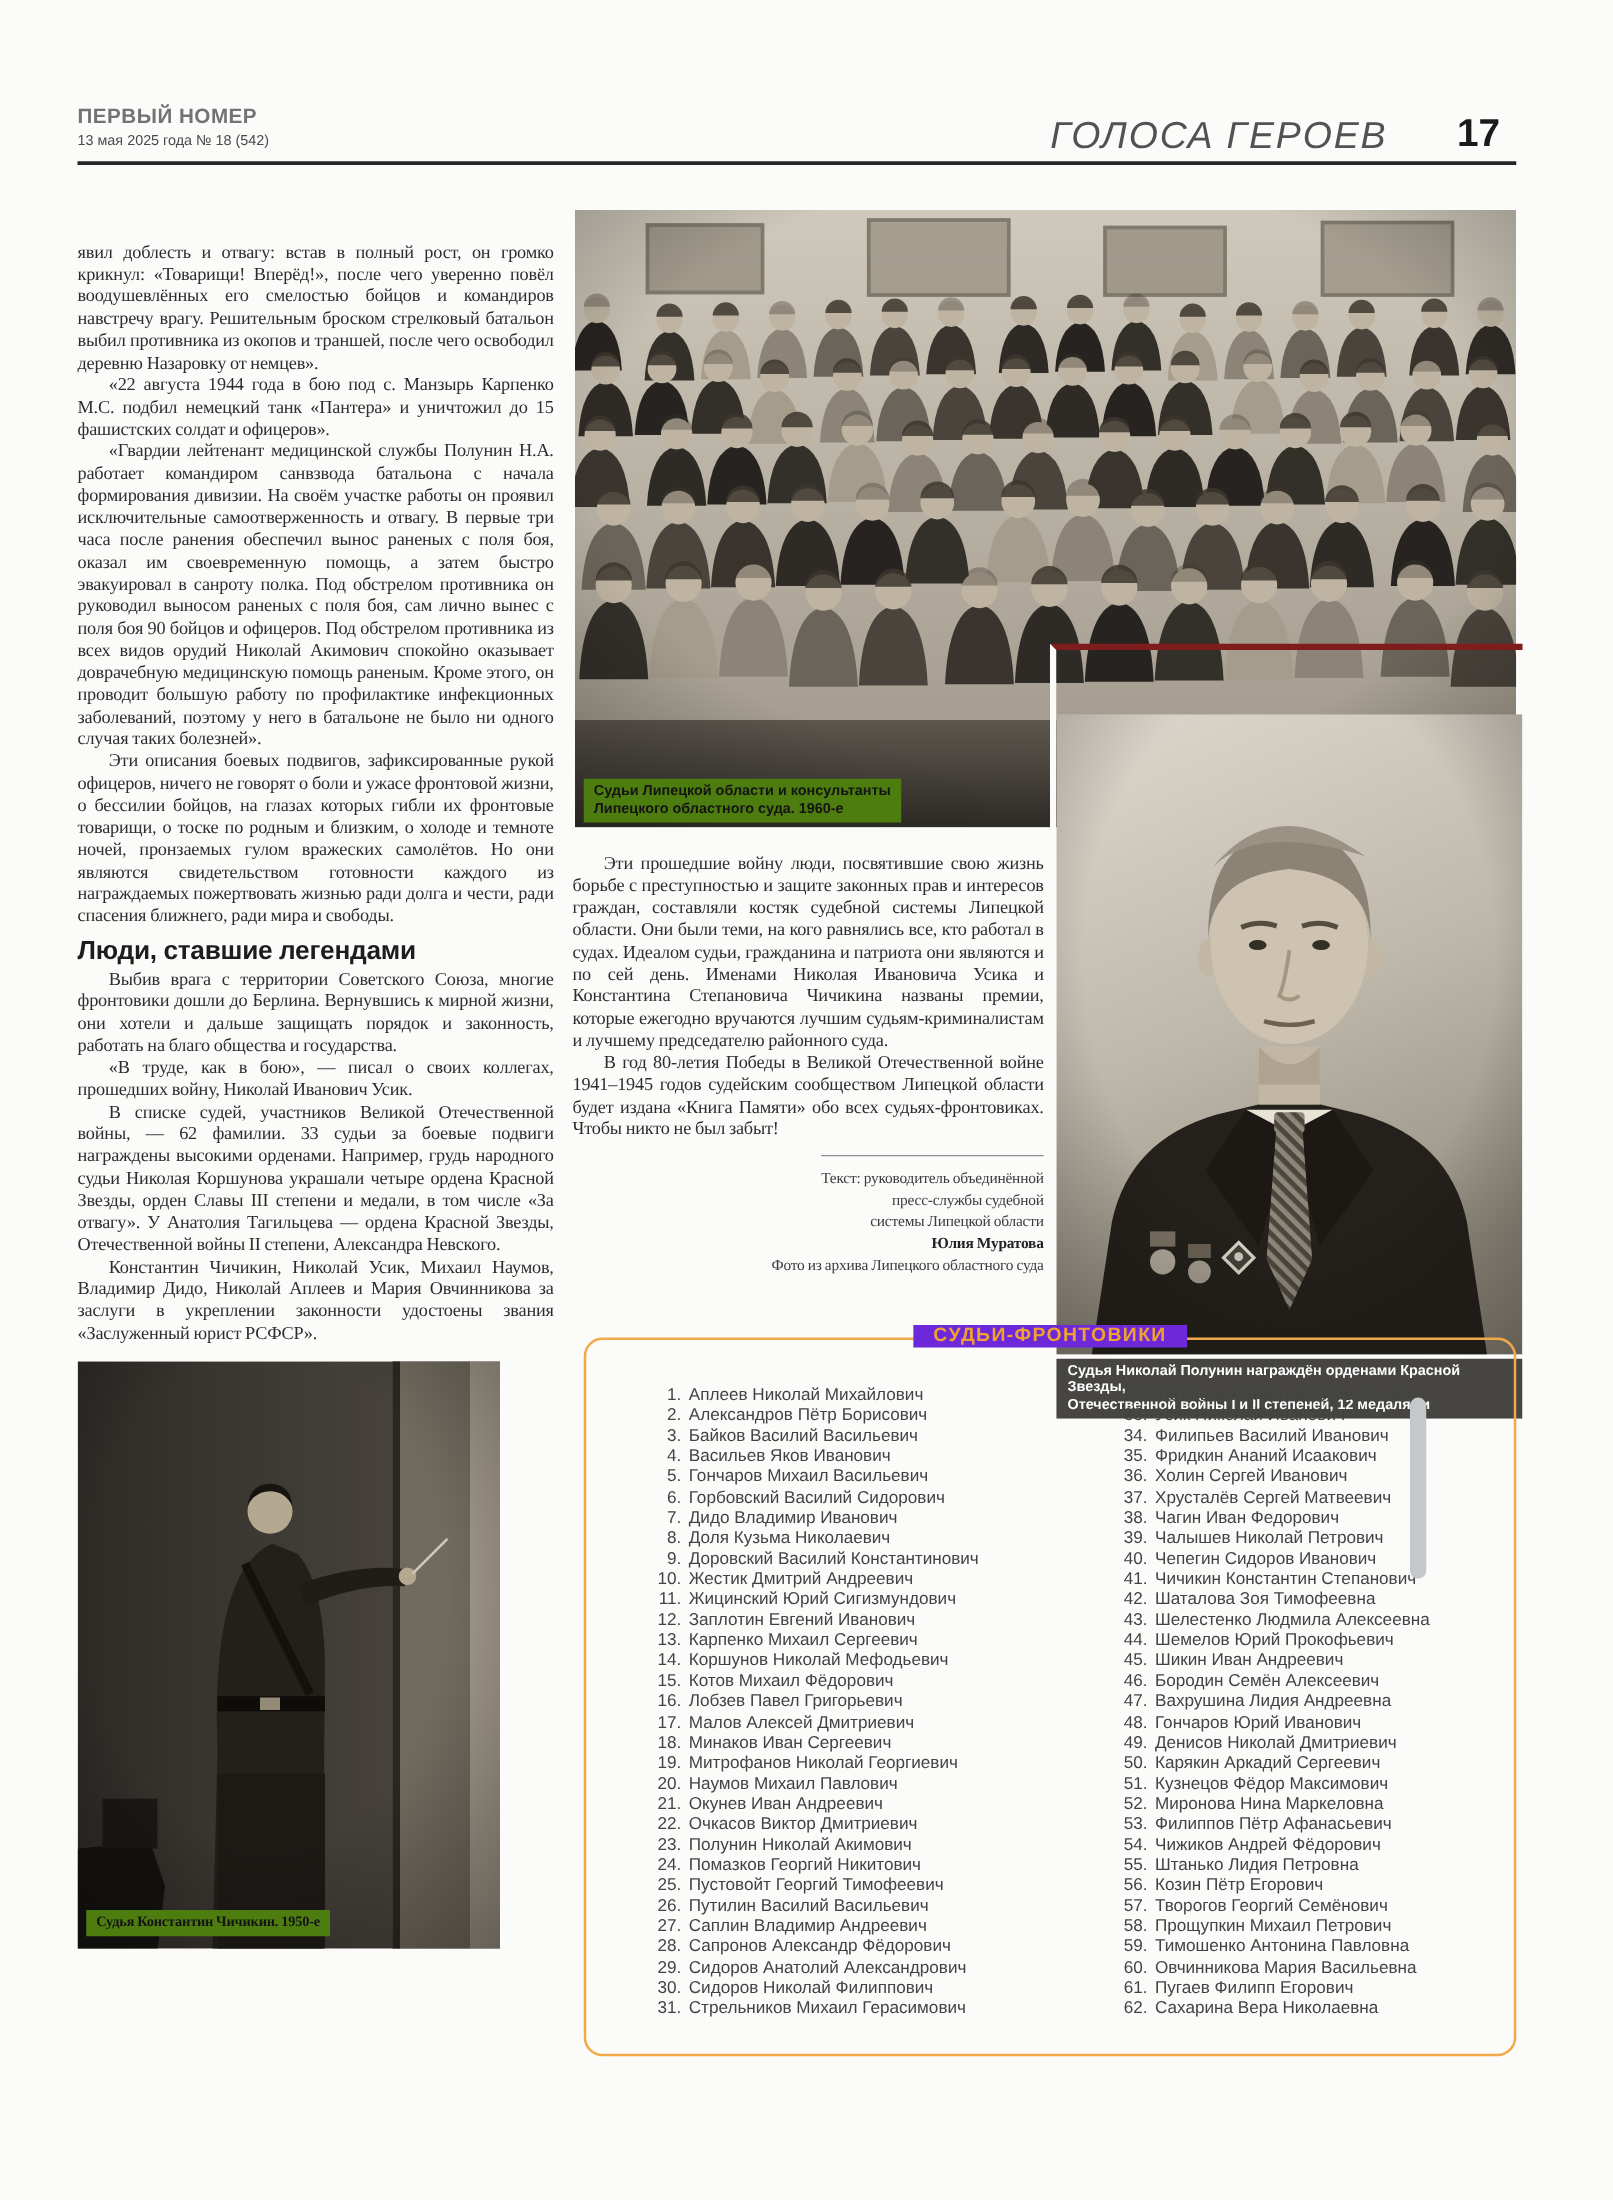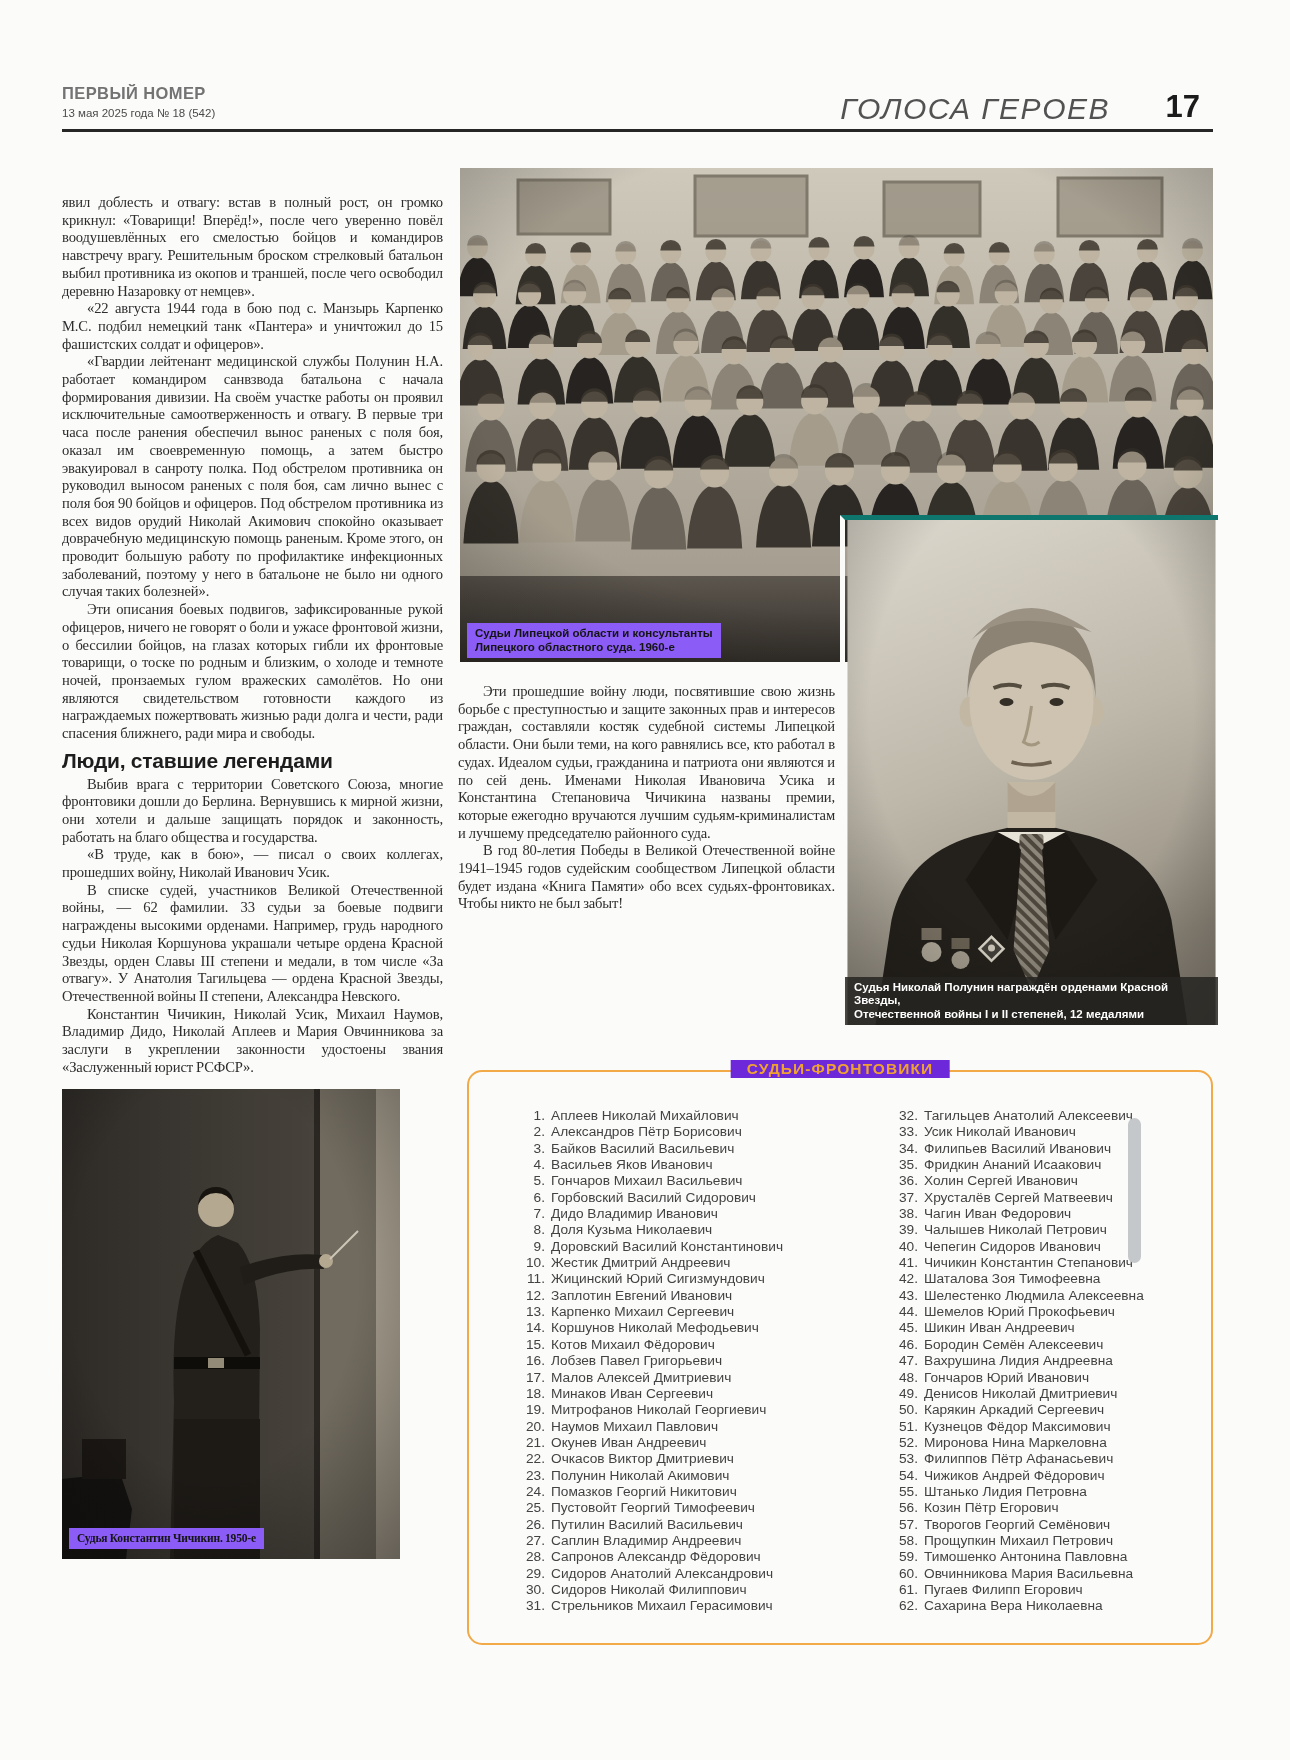--- a/index.html
+++ b/index.html
@@ -31,24 +31,24 @@
   
   .byline { margin-top:11px; text-align:right; font-size:12.3px; line-height:17.4px; color:#3b3b3b; }
   .byline .rule { width:178px; height:1px; background:#8f8f8f; margin:0 0 9px auto; }
   .byline .author { font-weight:700; color:#222; }
 
   
   figure { display:block; }
   .photo { overflow:hidden; }
   .photo svg { display:block; width:100%; height:100%; }
   .group-photo { left:460px; top:168px; width:753px; height:494px; }
-  .portrait-photo { left:840px; top:515px; width:378px; height:510px;
-                    border-left:5px solid #fbfbfa; border-top:5px solid #0f766e; }
+  .portrait-photo { left:840px; top:515px; width:378px; height:620px;
+                    border-left:5px solid #fbfbfa; border-top:5px solid #7f1d1d; }
   .chichikin-photo { position:relative; width:338px; height:470px; margin-top:13px; }
-  .photocap { position:absolute; background:#8b5cf6; color:#141414; font-weight:700;
+  .photocap { position:absolute; background:#4d7c0f; color:#141414; font-weight:700;
               font-size:11.5px; line-height:13.5px; padding:4px 8px; max-width:95%; }
   .group-cap { left:7px; bottom:4px; }
   .chich-cap { left:7px; bottom:10px; }
   .portcap { position:absolute; left:0; right:0; bottom:0; background:rgba(38,36,33,.85);
              color:#fff; font-weight:700; font-size:11.5px; line-height:13.5px; padding:4px 9px; }
 
   
   .vbox { left:467px; top:1070px; width:746px; height:575px;
           border:2.5px solid #f2a948; border-radius:15px; }
   .vbox-title { position:absolute; top:-12px; left:50%; transform:translateX(-50%);
@@ -426,20 +426,28 @@
     </svg>
     <figcaption class="portcap">
       <div>Судья Николай Полунин награждён орденами Красной Звезды,</div>
       <div>Отечественной войны I и II степеней, 12 медалями</div>
     </figcaption>
   </figure>
 
   <section class="abs mid-col serifcol">
     <p>Эти прошедшие войну люди, посвятившие свою жизнь борьбе с преступностью и защите законных прав и интересов граждан, составляли костяк судебной системы Липецкой области. Они были теми, на кого равнялись все, кто работал в судах. Идеалом судьи, гражданина и патриота они являются и по сей день. Именами Николая Ивановича Усика и Константина Степановича Чичикина названы премии, которые ежегодно вручаются лучшим судьям-криминалистам и лучшему председателю районного суда.</p>
     <p>В год 80-летия Победы в Великой Отечественной войне 1941–1945 годов судейским сообществом Липецкой области будет издана «Книга Памяти» обо всех судьях-фронтовиках. Чтобы никто не был забыт!</p>
+    <div class="byline">
+      <div class="rule"></div>
+      <div>Текст: руководитель объединённой</div>
+      <div>пресс-службы судебной</div>
+      <div>системы Липецкой области</div>
+      <div class="author">Юлия Муратова</div>
+      <div>Фото из архива Липецкого областного суда</div>
+    </div>
   </section>
 
   <section class="abs vbox">
     <div class="vbox-title">СУДЬИ-ФРОНТОВИКИ</div>
     <div class="vcols">
       <ol class="vcol vcol-1">
           <li>
             <span class="num">1.</span>
             <span class="nm">Аплеев Николай Михайлович</span>
           </li>

